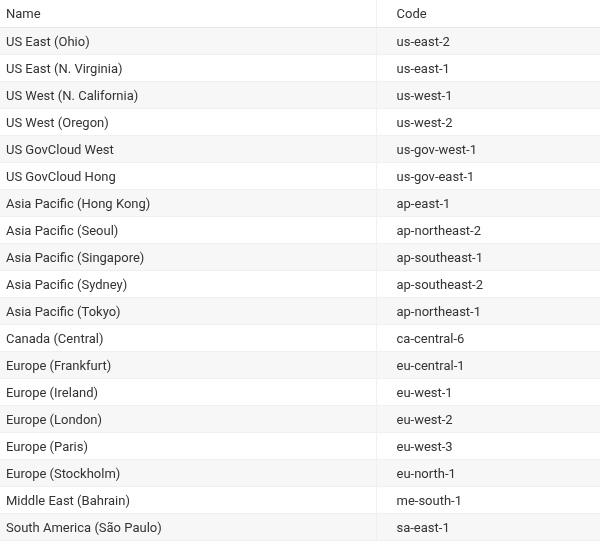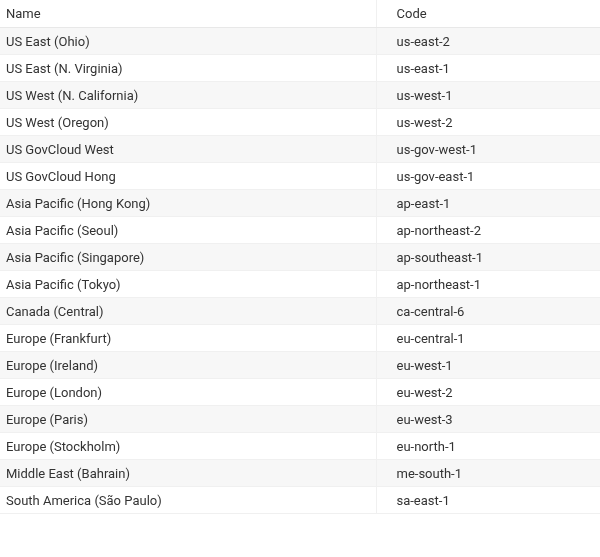--- a/index.html
+++ b/index.html
@@ -85,20 +85,24 @@
       </tr>
       <tr>
         <td>Asia Pacific (Seoul)</td>
         <td>ap-northeast-2</td>
       </tr>
       <tr>
         <td>Asia Pacific (Singapore)</td>
         <td>ap-southeast-1</td>
       </tr>
       <tr>
+        <td>Asia Pacific (Sydney)</td>
+        <td>ap-southeast-2</td>
+      </tr>
+      <tr>
         <td>Asia Pacific (Tokyo)</td>
         <td>ap-northeast-1</td>
       </tr>
       <tr>
         <td>Canada (Central)</td>
         <td>ca-central-6</td>
       </tr>
       <tr>
         <td>Europe (Frankfurt)</td>
         <td>eu-central-1</td>

